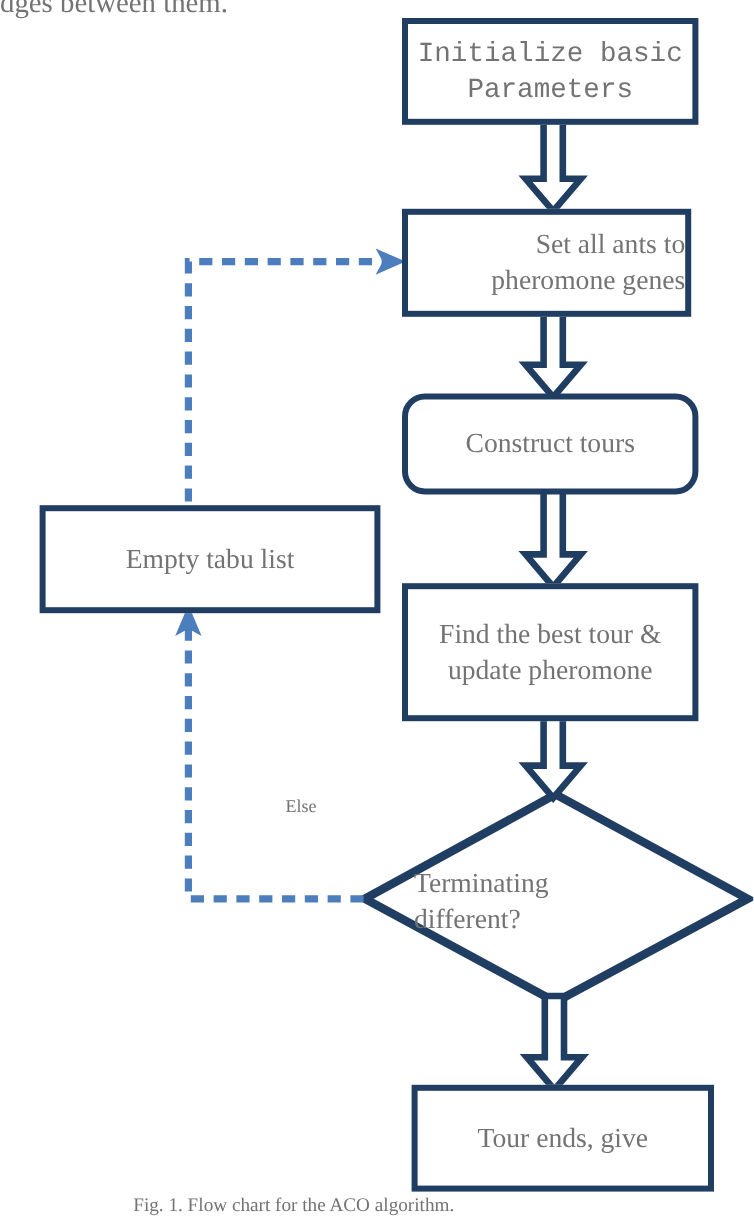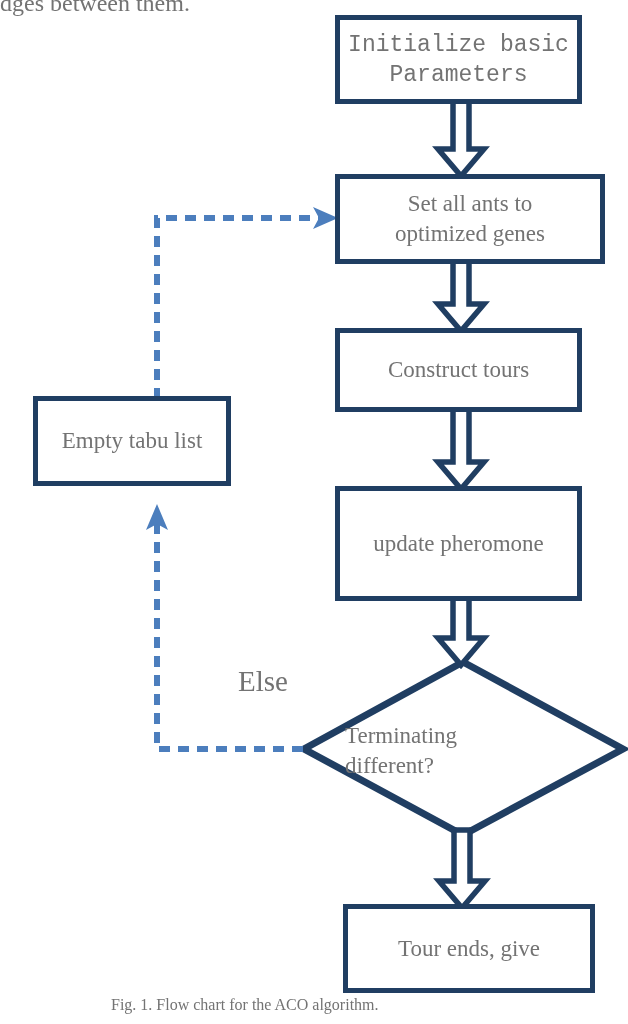--- a/index.html
+++ b/index.html
@@ -19,30 +19,30 @@
   .diamond{fill:#fff;stroke:var(--navy);stroke-width:7;stroke-linejoin:miter;}
   .dash{fill:none;stroke:var(--blue);stroke-width:6;stroke-dasharray:11 8;}
   .dhead{fill:var(--blue);stroke:none;}
   .pbox{
     position:absolute;box-sizing:border-box;background:#fff;
     border:5px solid var(--navy);
     display:flex;flex-direction:column;justify-content:center;align-items:center;
     text-align:center;font-size:23px;line-height:30px;
   }
   #b-init{left:335px;top:15px;width:247px;height:89px;font-family:Liberation Mono, monospace;}
-  #b-set{left:335px;top:174px;width:270px;height:90px;}
-  #b-construct{left:335px;top:328px;width:247px;height:84px;}
+  #b-set{left:335px;top:174px;width:241px;height:90px;align-items:flex-end;}
+  #b-construct{left:335px;top:328px;width:247px;height:84px;border-radius:19px;}
   #b-find{left:335px;top:486px;width:247px;height:115px;}
   #b-tour{left:343px;top:904px;width:252px;height:89px;}
-  #b-tabu{left:33px;top:396px;width:198px;height:90px;}
+  #b-tabu{left:33px;top:421px;width:284px;height:90px;}
   .dlabel{
     position:absolute;left:345px;top:721px;width:220px;
     font-size:23px;line-height:30px;
   }
-  .else{position:absolute;left:238px;top:665px;font-size:29px;}
+  .else{position:absolute;left:238px;top:665px;font-size:15px;}
   .caption{position:absolute;left:111px;top:996px;font-size:16px;white-space:nowrap;}
 </style>
 </head>
 <body>
 
 <div class="canvas">
 
   <div class="frag">dges between them.</div>
 
   <svg class="layer" width="628" height="1024" viewBox="0 0 628 1024">
@@ -62,28 +62,29 @@
     <polygon class="dhead" points="338,218 313,207 319,218 313,229"></polygon>
   </svg>
 
   <div class="pbox" id="b-init">
     <span>Initialize basic</span>
     <span>Parameters</span>
   </div>
 
   <div class="pbox" id="b-set">
     <span>Set all ants to</span>
-    <span>optimized genes</span>
+    <span>pheromone genes</span>
   </div>
 
   <div class="pbox" id="b-construct">
     <span>Construct tours</span>
   </div>
 
   <div class="pbox" id="b-find">
+    <span>Find the best tour &amp;</span>
     <span>update pheromone</span>
   </div>
 
   <div class="dlabel">
     <span>Terminating</span><br>
     <span>different?</span>
   </div>
 
   <div class="pbox" id="b-tour">
     <span>Tour ends, give</span>

